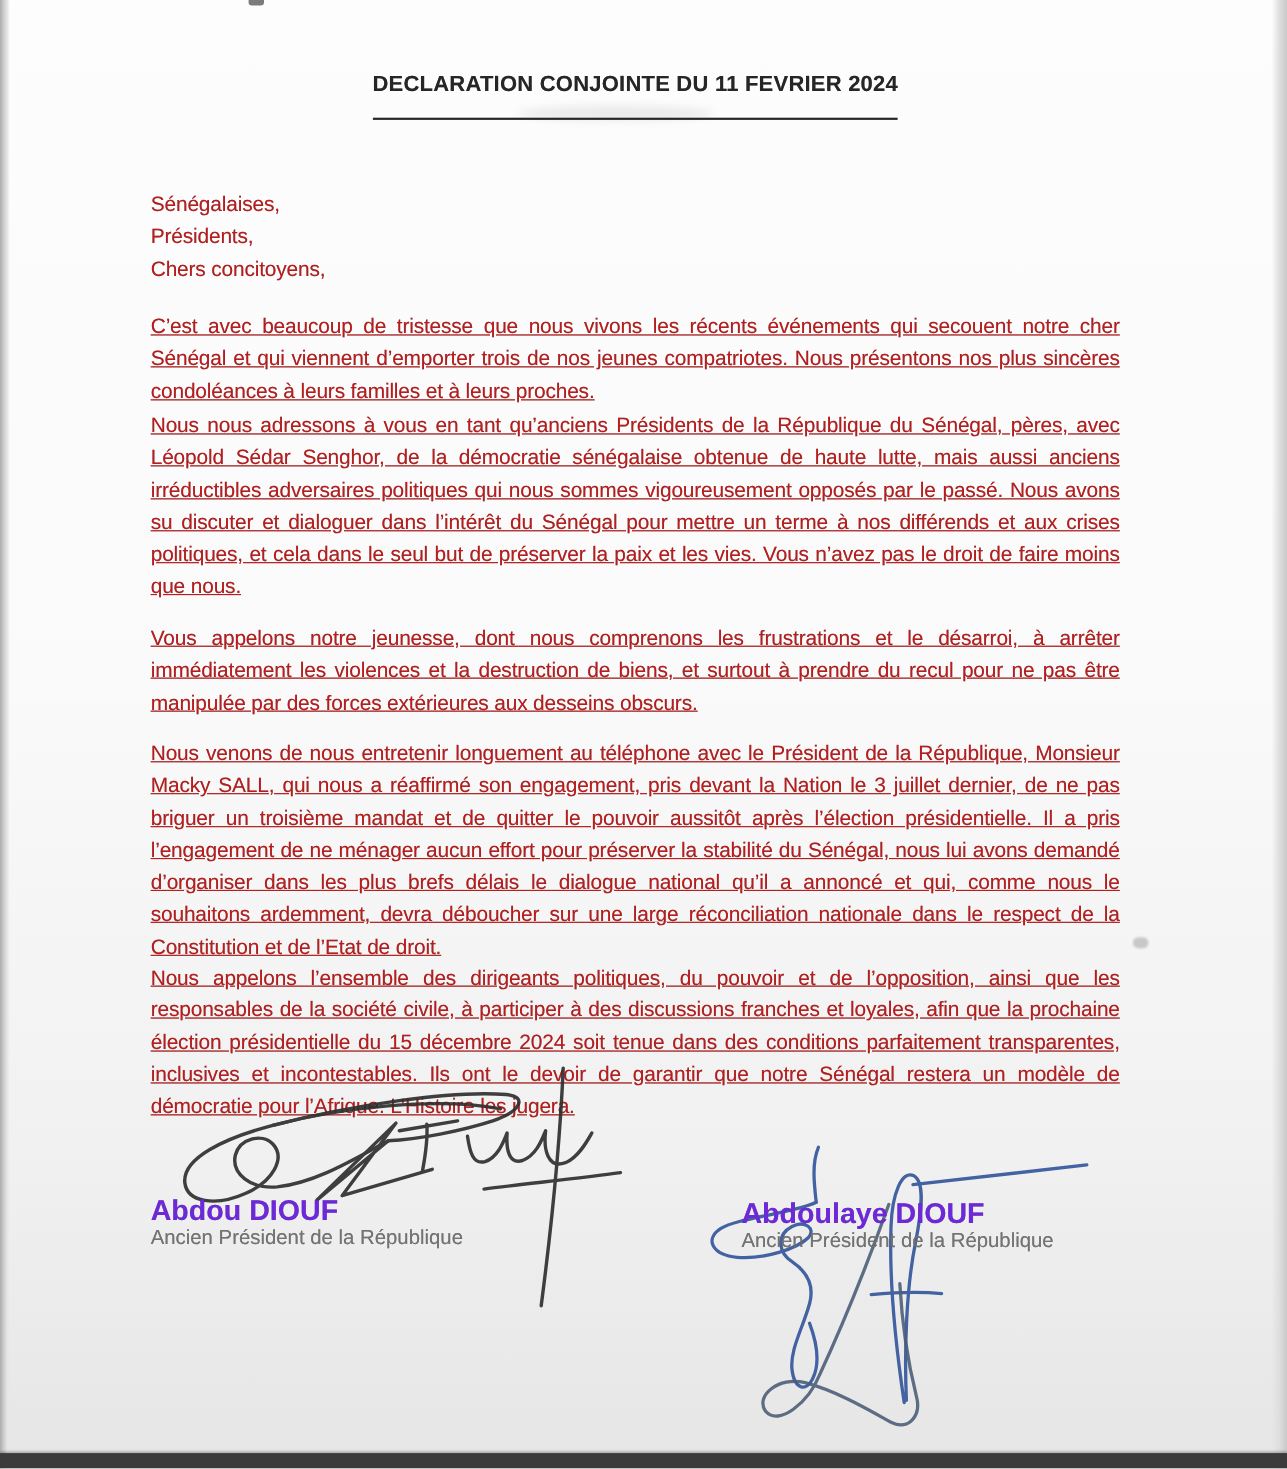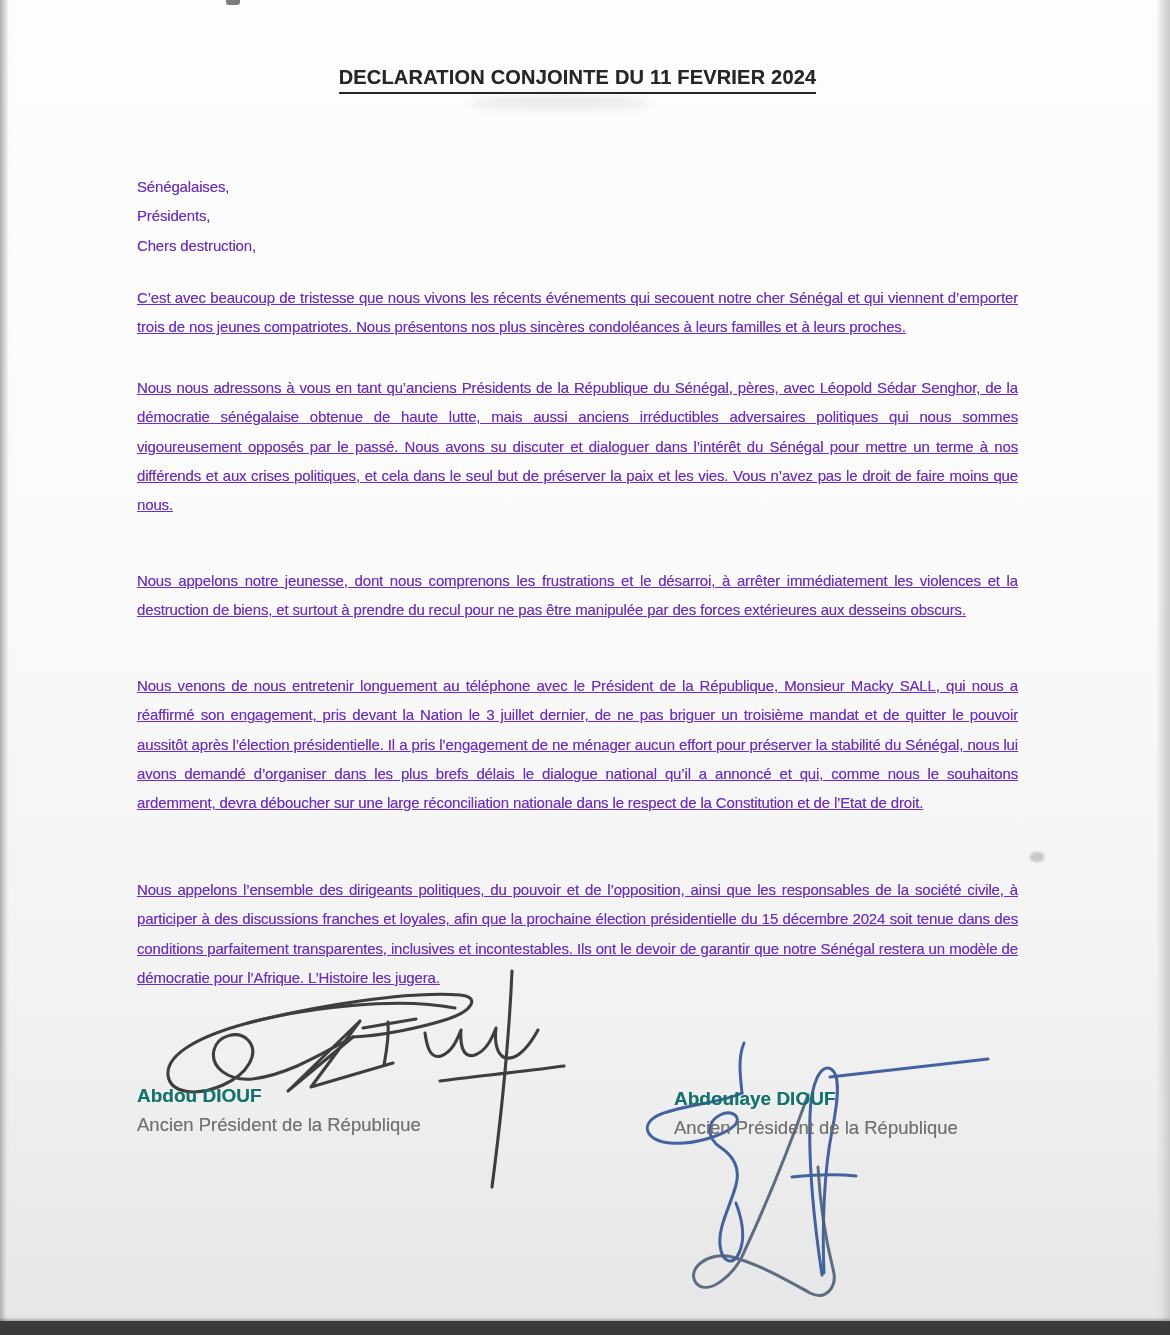--- a/index.html
+++ b/index.html
@@ -34,37 +34,37 @@
     position:absolute;left:1030px;top:852px;width:14px;height:10px;
     background:#777;opacity:.35;filter:blur(1px);border-radius:40%;
   }
   .doc-title{
     position:absolute;left:137px;top:66px;width:881px;
     text-align:center;font-weight:bold;font-size:20px;letter-spacing:.2px;
     color:#262626;
     text-shadow:0 0 .6px rgba(0,0,0,.45);
   }
   .doc-title span{
-    display:inline-block;border-bottom:2.5px solid #262626;padding-bottom:3px;
+    display:inline-block;border-bottom:2.5px solid #262626;padding-bottom:18px;
   }
   .textcol{position:absolute;left:137px;width:881px;}
   .line, .para{
-    font-size:15px;line-height:29.3px;letter-spacing:-0.15px;
-    color:#6d28d9;margin:0;
+    font-size:19px;line-height:29.3px;letter-spacing:-0.15px;
+    color:#b91c1c;margin:0;
     text-shadow:0 0 .6px rgba(20,20,20,.4);
   }
   .para{text-align:justify;text-decoration:underline;}
   .sal{top:172px;}
   .p1{top:283px;}
   .p2{top:373px;}
   .p3{top:566px;}
   .p4{top:671px;}
   .p5{top:875px;}
   .sig-name{
-    position:absolute;font-size:19px;font-weight:bold;color:#0f766e;
+    position:absolute;font-size:26px;font-weight:bold;color:#6d28d9;
     text-shadow:0 0 .6px rgba(20,20,20,.4);
   }
   .sig-title{
     position:absolute;font-size:18.5px;color:#737373;
     text-shadow:0 0 .6px rgba(20,20,20,.4);
   }
   .diouf-name{left:137px;top:1085px;}
   .diouf-title{left:137px;top:1114px;}
   .wade-name{left:674px;top:1088px;}
   .wade-title{left:674px;top:1117px;}
@@ -82,26 +82,26 @@
 <div class="smudge1"></div>
 <div class="smudge2"></div>
 
 <div class="doc-title">
   <span>DECLARATION CONJOINTE DU 11 FEVRIER 2024</span>
 </div>
 
 <div class="textcol sal">
   <p class="line">Sénégalaises,</p>
   <p class="line">Présidents,</p>
-  <p class="line">Chers destruction,</p>
+  <p class="line">Chers concitoyens,</p>
 </div>
 
 <p class="textcol para p1">C’est avec beaucoup de tristesse que nous vivons les récents événements qui secouent notre cher Sénégal et qui viennent d’emporter trois de nos jeunes compatriotes. Nous présentons nos plus sincères condoléances à leurs familles et à leurs proches.</p>
 <p class="textcol para p2">Nous nous adressons à vous en tant qu’anciens Présidents de la République du Sénégal, pères, avec Léopold Sédar Senghor, de la démocratie sénégalaise obtenue de haute lutte, mais aussi anciens irréductibles adversaires politiques qui nous sommes vigoureusement opposés par le passé. Nous avons su discuter et dialoguer dans l’intérêt du Sénégal pour mettre un terme à nos différends et aux crises politiques, et cela dans le seul but de préserver la paix et les vies. Vous n’avez pas le droit de faire moins que nous.</p>
-<p class="textcol para p3">Nous appelons notre jeunesse, dont nous comprenons les frustrations et le désarroi, à arrêter immédiatement les violences et la destruction de biens, et surtout à prendre du recul pour ne pas être manipulée par des forces extérieures aux desseins obscurs.</p>
+<p class="textcol para p3">Vous appelons notre jeunesse, dont nous comprenons les frustrations et le désarroi, à arrêter immédiatement les violences et la destruction de biens, et surtout à prendre du recul pour ne pas être manipulée par des forces extérieures aux desseins obscurs.</p>
 <p class="textcol para p4">Nous venons de nous entretenir longuement au téléphone avec le Président de la République, Monsieur Macky SALL, qui nous a réaffirmé son engagement, pris devant la Nation le 3 juillet dernier, de ne pas briguer un troisième mandat et de quitter le pouvoir aussitôt après l’élection présidentielle. Il a pris l’engagement de ne ménager aucun effort pour préserver la stabilité du Sénégal, nous lui avons demandé d’organiser dans les plus brefs délais le dialogue national qu’il a annoncé et qui, comme nous le souhaitons ardemment, devra déboucher sur une large réconciliation nationale dans le respect de la Constitution et de l’Etat de droit.</p>
 <p class="textcol para p5">Nous appelons l’ensemble des dirigeants politiques, du pouvoir et de l’opposition, ainsi que les responsables de la société civile, à participer à des discussions franches et loyales, afin que la prochaine élection présidentielle du 15 décembre 2024 soit tenue dans des conditions parfaitement transparentes, inclusives et incontestables. Ils ont le devoir de garantir que notre Sénégal restera un modèle de démocratie pour l’Afrique. L’Histoire les jugera.</p>
 
 <svg class="sig sig-diouf" width="480" height="225" viewBox="0 0 480 225" fill="none">
   <g stroke="#2f2f2f" stroke-width="3.1" stroke-linecap="round" stroke-linejoin="round" opacity="0.92">
     <path d="M 307,33 C 250,22 160,32 100,48 C 55,60 18,78 20,100 C 22,118 48,122 75,110 C 100,99 112,78 100,65 C 90,55 70,60 66,75 C 62,92 80,106 104,104 C 140,100 175,78 205,62"></path>
     <path d="M 100,48 C 170,30 262,16 312,20 C 333,22 324,36 300,44 C 272,53 232,61 205,62"></path>
     <path d="M 205,62 L 140,116 L 212,46 L 163,112 L 245,88"></path>
     <path d="M 215,53 L 268,44"></path>
     <path d="M 240,47 C 241,60 239,74 236,90"></path>

